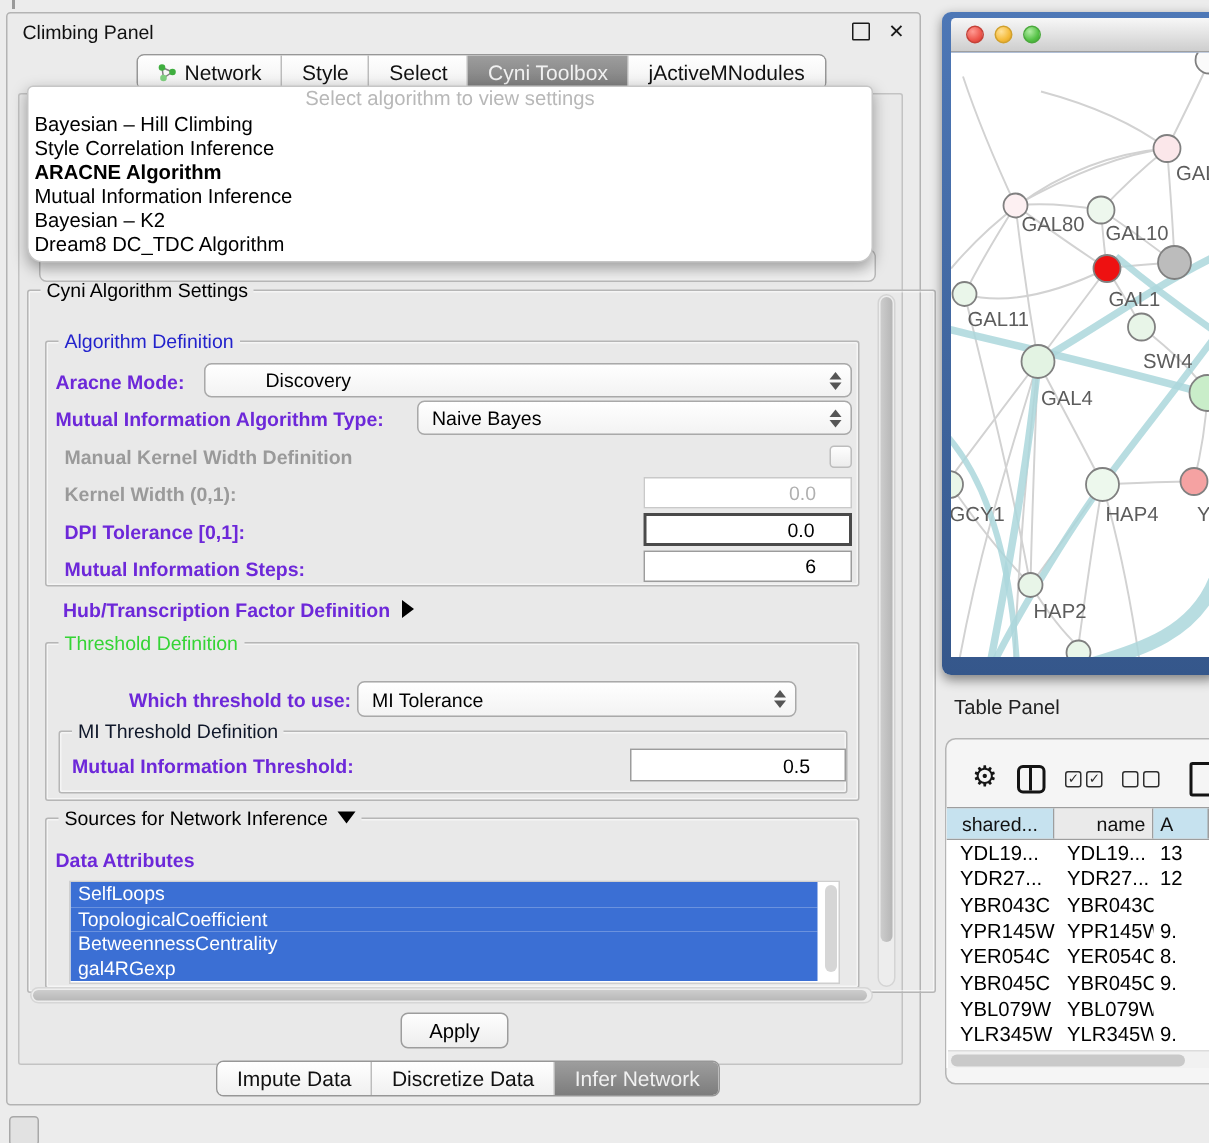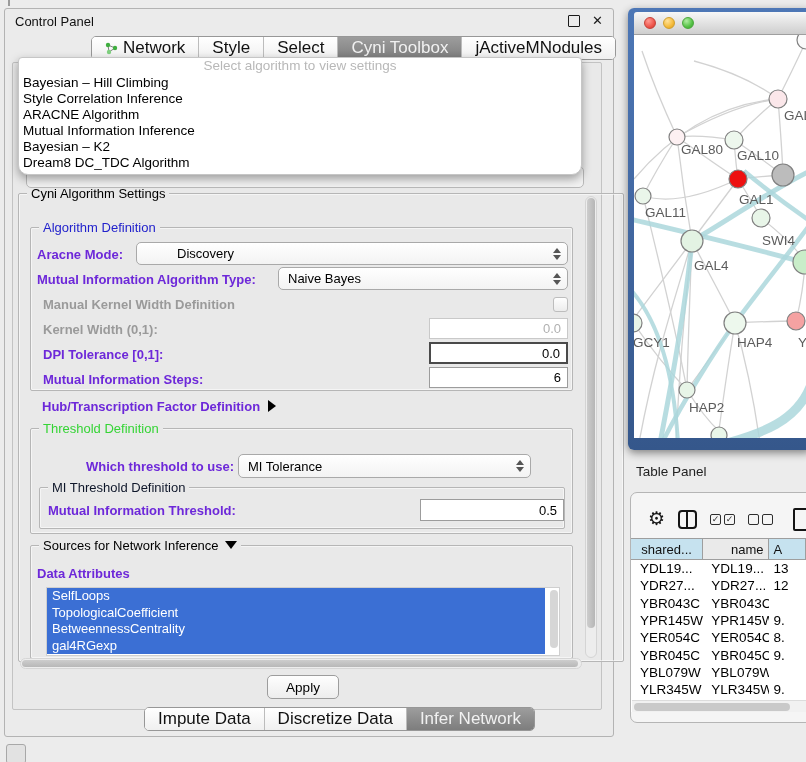--- a/index.html
+++ b/index.html
@@ -6,47 +6,47 @@
   body{width:806px;height:762px;position:relative;overflow:hidden;background:#ececec;
        font-family:"Liberation Sans","DejaVu Sans",sans-serif;-webkit-font-smoothing:antialiased;}
   .abs{position:absolute;}
   
   .cp{left:4px;top:8px;width:608px;height:727px;background:#ebebeb;border:1px solid #b3b3b3;border-radius:3px;}
   .cp-titlebar{left:0;top:0;width:100%;height:24px;display:flex;align-items:center;padding:0 10px;box-sizing:border-box;font-size:13px;color:#111;}
   .cp-title{flex:1;}
   .float-btn{width:10px;height:10px;border:1.5px solid #1a1a1a;border-radius:1px;margin-right:12px;}
   .close-btn{font-size:13px;font-weight:bold;color:#1a1a1a;line-height:10px;}
   
-  .seg{display:flex;height:22px;border:1px solid #979797;border-radius:5px;overflow:hidden;font-size:17px;background:#fff;}
+  .seg{display:flex;height:22px;border:1px solid #979797;border-radius:5px;overflow:hidden;font-size:14px;background:#fff;}
   .seg .tab{display:flex;align-items:center;gap:5px;padding:0 13px;background:linear-gradient(#ffffff,#f0f0f0);color:#111;border-left:1px solid #bcbcbc;white-space:nowrap;}
   .seg .tab:first-child{border-left:none;}
   .seg .tab.sel{background:linear-gradient(#9d9d9d,#7d7d7d);color:#f1f1f1;}
   .topseg{left:91px;top:36px;}
   .botseg{left:144px;top:707px;}
   
   .popup{left:18px;top:57px;width:562px;height:116px;background:#ffffff;border:1px solid #c6c6c6;border-radius:4px 4px 10px 10px;box-shadow:0 4px 10px rgba(0,0,0,.35);z-index:60;}
   .popup-hint{height:17px;line-height:16px;text-align:center;color:#b8b8b8;font-size:13.5px;}
   .popup-item{height:16px;line-height:16px;font-size:13.5px;padding-left:4px;color:#000;}
-  .popup-item.bold{font-weight:normal;}
+  .popup-item.bold{font-weight:bold;}
   
   .subpanel{left:12px;top:62px;width:588px;height:646px;background:#e9e9e9;border:1px solid #c3c3c3;border-radius:2px;}
   .hidden-combo{left:26px;top:166px;width:556px;height:20px;background:#f2f2f2;border:1px solid #b9b9b9;border-radius:5px;z-index:1;}
   
   .grp{border:1px solid #b6b6b6;border-radius:2px;box-shadow:inset 0 0 0 1px rgba(255,255,255,.55);}
   .grp-title{position:absolute;top:-8px;left:8px;background:#e9e9e9;padding:0 4px;font-size:13px;line-height:15px;color:#000;white-space:nowrap;}
   .lbl{font-size:13px;color:#6d28d9;white-space:nowrap;}
   .bold{font-weight:bold;}
   .gray{color:#9a9a9a;}
   
   .combo{background:linear-gradient(#ffffff,#f3f3f3);border:1px solid #a9a9a9;border-radius:5px;font-size:13px;display:flex;align-items:center;padding-left:9px;box-sizing:border-box;color:#000;}
   .combo .arr{position:absolute;right:6px;top:50%;transform:translateY(-50%);display:flex;flex-direction:column;gap:2px;}
   .tri-up{width:0;height:0;border-left:4px solid transparent;border-right:4px solid transparent;border-bottom:5px solid #555;}
   .tri-dn{width:0;height:0;border-left:4px solid transparent;border-right:4px solid transparent;border-top:5px solid #555;}
   
-  .field{background:#fff;border:1px solid #9c9c9c;font-size:13px;color:#000;display:flex;align-items:center;justify-content:flex-end;padding-right:6px;box-sizing:border-box;}
+  .field{background:#fff;border:1px solid #9c9c9c;font-size:13px;color:#000;display:flex;align-items:center;justify-content:flex-end;padding-right:23px;box-sizing:border-box;}
   .field.disabled{border:1px solid #c9c9c9;color:#b0b0b0;}
   .field.focus{border:2px solid #4a4a4a;}
   .checkbox{width:13px;height:13px;border:1px solid #bdbdbd;border-radius:3px;background:linear-gradient(#fefefe,#ececec);}
   .tri-right{display:inline-block;width:0;height:0;border-top:6px solid transparent;border-bottom:6px solid transparent;border-left:8px solid #000;margin-left:8px;vertical-align:-1px;}
   .tri-down-b{display:inline-block;width:0;height:0;border-left:6px solid transparent;border-right:6px solid transparent;border-top:8px solid #000;margin-left:6px;vertical-align:1px;}
   
   .attr-list{left:46px;top:587px;width:512px;height:67px;background:#fff;border:1px solid #cfcfcf;overflow:hidden;}
   .attr-item{height:16.5px;line-height:16.5px;background:#3b6fd4;color:#fff;font-size:13px;padding-left:5px;width:498px;box-sizing:border-box;}
   .attr-scroll{position:absolute;right:1px;top:2px;width:8px;height:58px;background:#d6d6d6;border-radius:4px;}
   
@@ -88,21 +88,21 @@
   .tbl-hscroll{left:632px;top:700px;width:174px;height:12px;background:#f1f1f1;border-top:1px solid #dcdcdc;box-sizing:border-box;}
   .tbl-hscroll .thumb{position:absolute;left:2px;top:2px;width:156px;height:8px;background:#c9c9c9;border-radius:4px;}
 </style>
 </head>
 <body>
 
 <div class="abs corner-frag"></div>
 
 <div class="abs cp">
   <div class="abs cp-titlebar">
-    <span class="cp-title">Control Panel</span>
+    <span class="cp-title">Climbing Panel</span>
     <span class="float-btn"></span>
     <span class="close-btn">✕</span>
   </div>
 </div>
 
 <div class="abs subpanel"></div>
 <div class="abs hidden-combo"></div>
 
 <div class="abs seg topseg">
   <div class="tab">

